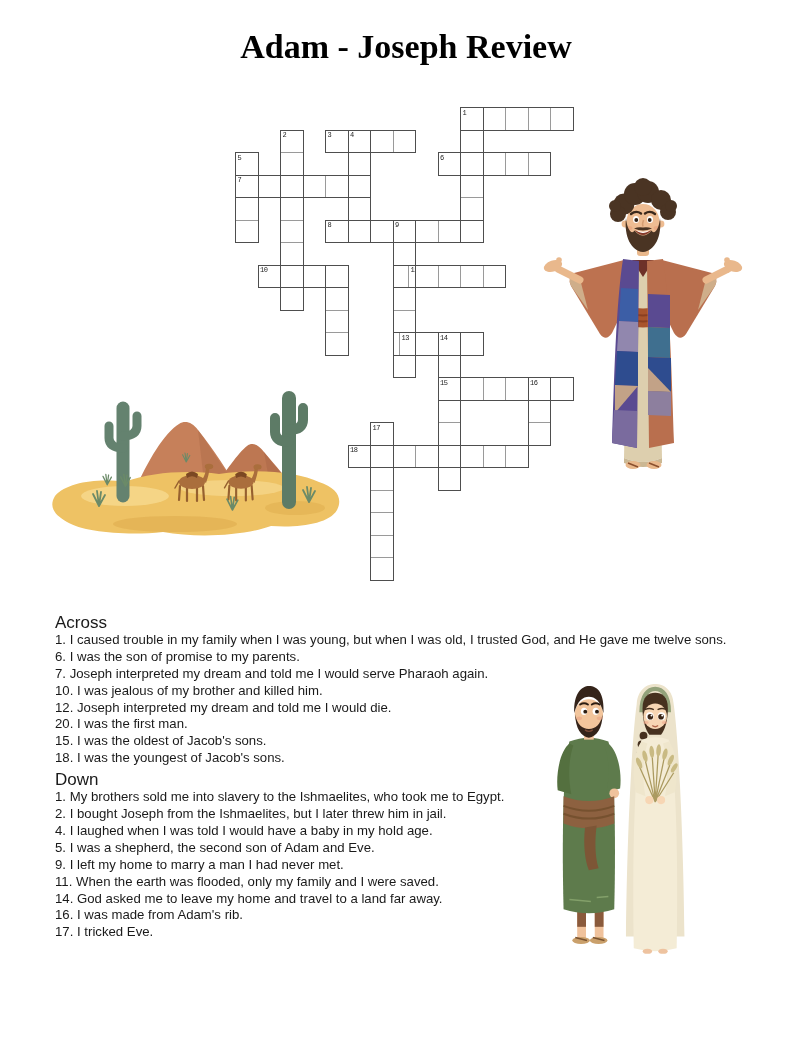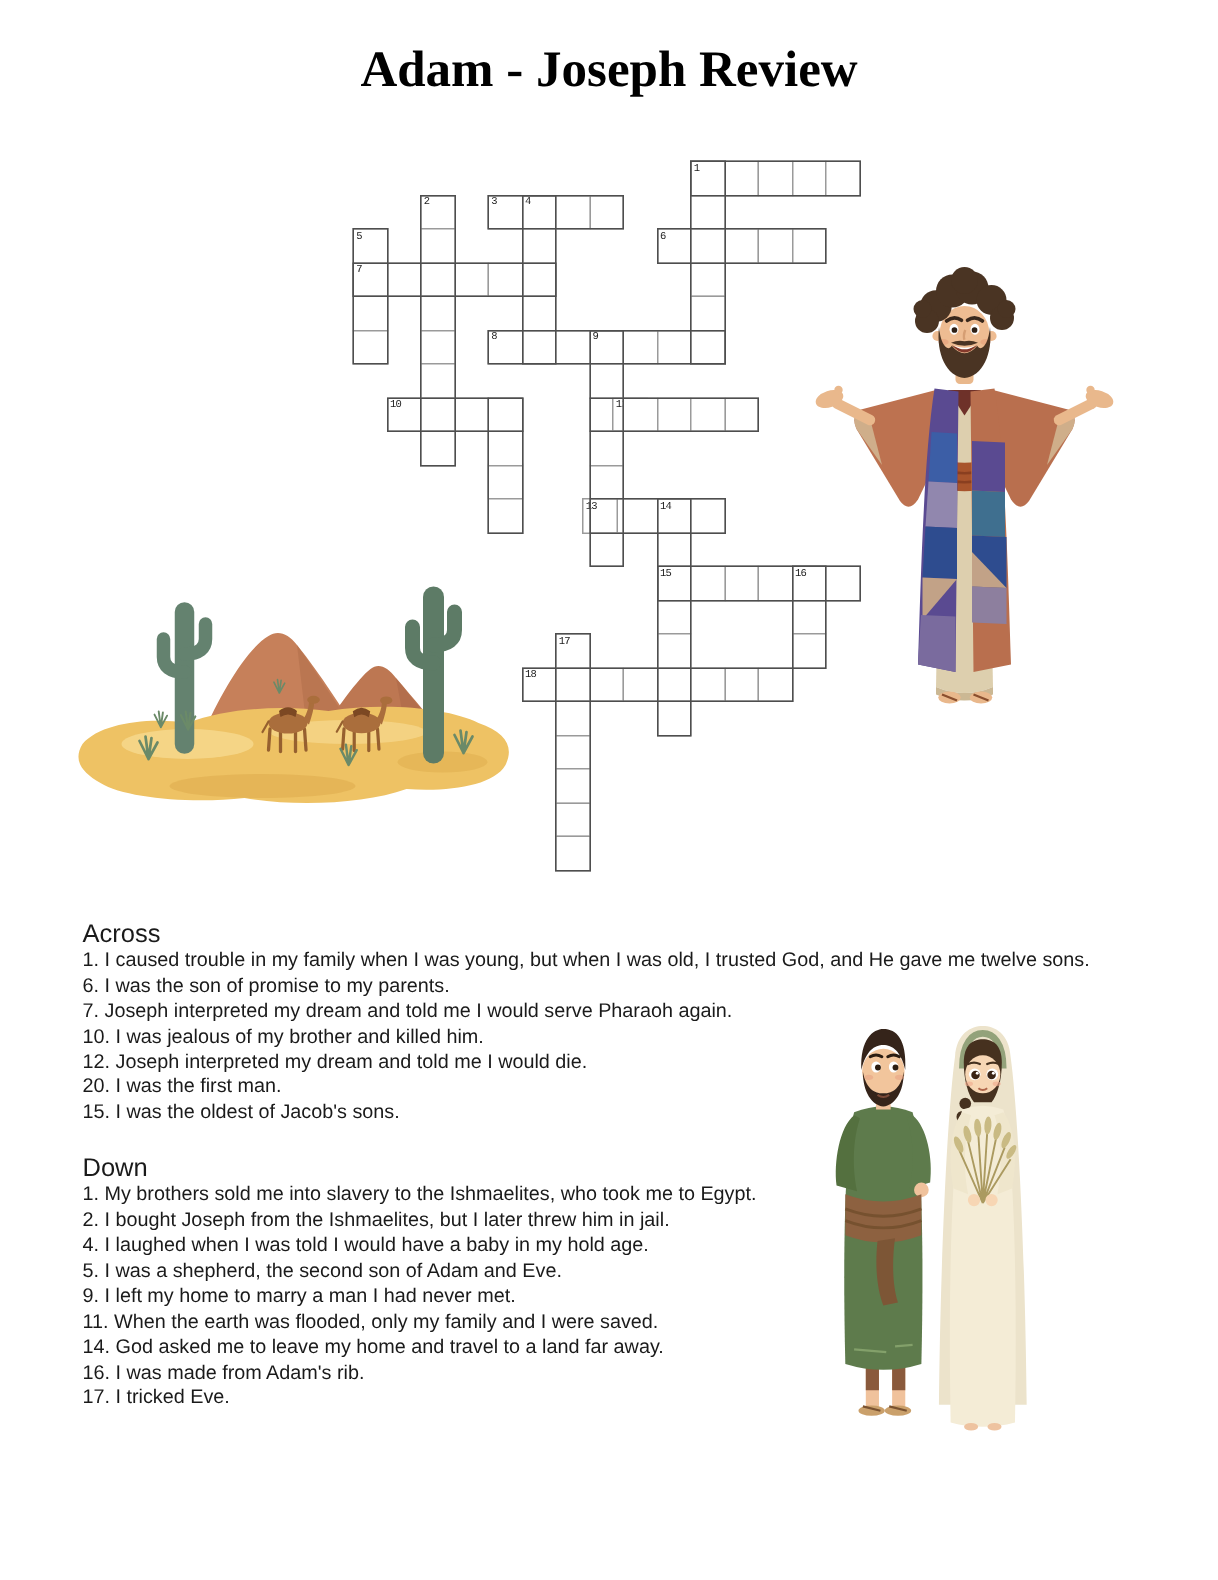--- a/index.html
+++ b/index.html
@@ -10,21 +10,21 @@
   
   .grid{position:absolute;left:235px;top:107px;width:339px;height:474px;}
   .cell{position:absolute;box-sizing:border-box;background:#fff;border:1px solid #9a9a9a;}
   .cell .num{position:absolute;left:1.5px;top:0.5px;font-family:"Liberation Mono",monospace;
              font-size:7px;line-height:8px;color:#1c1c1c;letter-spacing:-0.5px;}
   .word-outline{position:absolute;box-sizing:border-box;border:1px solid #4e4e4e;pointer-events:none;}
   
   .clues{position:absolute;left:55px;top:615px;width:750px;color:#1a1a1a;
          font-size:13.2px;line-height:16.9px;}
   .clue-head{font-size:17px;}
-  .clue-head.down{margin-top:21px;}
+  .clue-head.down{margin-top:5px;}
   .illus{position:absolute;}
 </style>
 </head>
 <body>
 
 <div class="page">
 
   <h1 class="title">Adam - Joseph Review</h1>
 
   <div class="grid" id="grid">
@@ -87,21 +87,21 @@
         <span class="num">9</span>
       </div>
       <div class="cell" style="left: 180px; top: 112.5px; width: 23.5px; height: 23.5px;"></div>
       <div class="cell" style="left: 202.5px; top: 112.5px; width: 23.5px; height: 23.5px;"></div>
       <div class="cell" style="left: 157.5px; top: 135px; width: 23.5px; height: 23.5px;"></div>
       <div class="cell" style="left: 173px; top: 157.5px; width: 23.5px; height: 23.5px;">
         <span class="num">12</span>
       </div>
       <div class="cell" style="left: 157.5px; top: 180px; width: 23.5px; height: 23.5px;"></div>
       <div class="cell" style="left: 157.5px; top: 202.5px; width: 23.5px; height: 23.5px;"></div>
-      <div class="cell" style="left: 153px; top: 225px; width: 23.5px; height: 23.5px; text-align: center;">
+      <div class="cell" style="left: 164px; top: 225px; width: 23.5px; height: 23.5px; text-align: center;">
         <span class="num">13</span>
       </div>
       <div class="cell" style="left: 157.5px; top: 247.5px; width: 23.5px; height: 23.5px;"></div>
       <div class="cell" style="left: 22.5px; top: 157.5px; width: 23.5px; height: 23.5px;">
         <span class="num">10</span>
       </div>
       <div class="cell" style="left: 67.5px; top: 157.5px; width: 23.5px; height: 23.5px;"></div>
       <div class="cell" style="left: 90px; top: 157.5px; width: 23.5px; height: 23.5px; margin-top: 44px;">
         <span class="num">11</span>
       </div>
@@ -373,20 +373,21 @@
   <div class="clues">
     <div class="clue-head">Across</div>
     <div id="across-list">
         <div class="clue">1. I caused trouble in my family when I was young, but when I was old, I trusted God, and He gave me twelve sons.</div>
         <div class="clue">6. I was the son of promise to my parents.</div>
         <div class="clue">7. Joseph interpreted my dream and told me I would serve Pharaoh again.</div>
         <div class="clue">10. I was jealous of my brother and killed him.</div>
         <div class="clue">12. Joseph interpreted my dream and told me I would die.</div>
         <div class="clue">20. I was the first man.</div>
         <div class="clue">15. I was the oldest of Jacob's sons.</div>
+        <div class="clue">18. I was the youngest of Jacob's sons.</div>
       </div>
     <div class="clue-head down">Down</div>
     <div id="down-list">
         <div class="clue">1. My brothers sold me into slavery to the Ishmaelites, who took me to Egypt.</div>
         <div class="clue">2. I bought Joseph from the Ishmaelites, but I later threw him in jail.</div>
         <div class="clue">4. I laughed when I was told I would have a baby in my hold age.</div>
         <div class="clue">5. I was a shepherd, the second son of Adam and Eve.</div>
         <div class="clue">9. I left my home to marry a man I had never met.</div>
         <div class="clue">11. When the earth was flooded, only my family and I were saved.</div>
         <div class="clue">14. God asked me to leave my home and travel to a land far away.</div>

